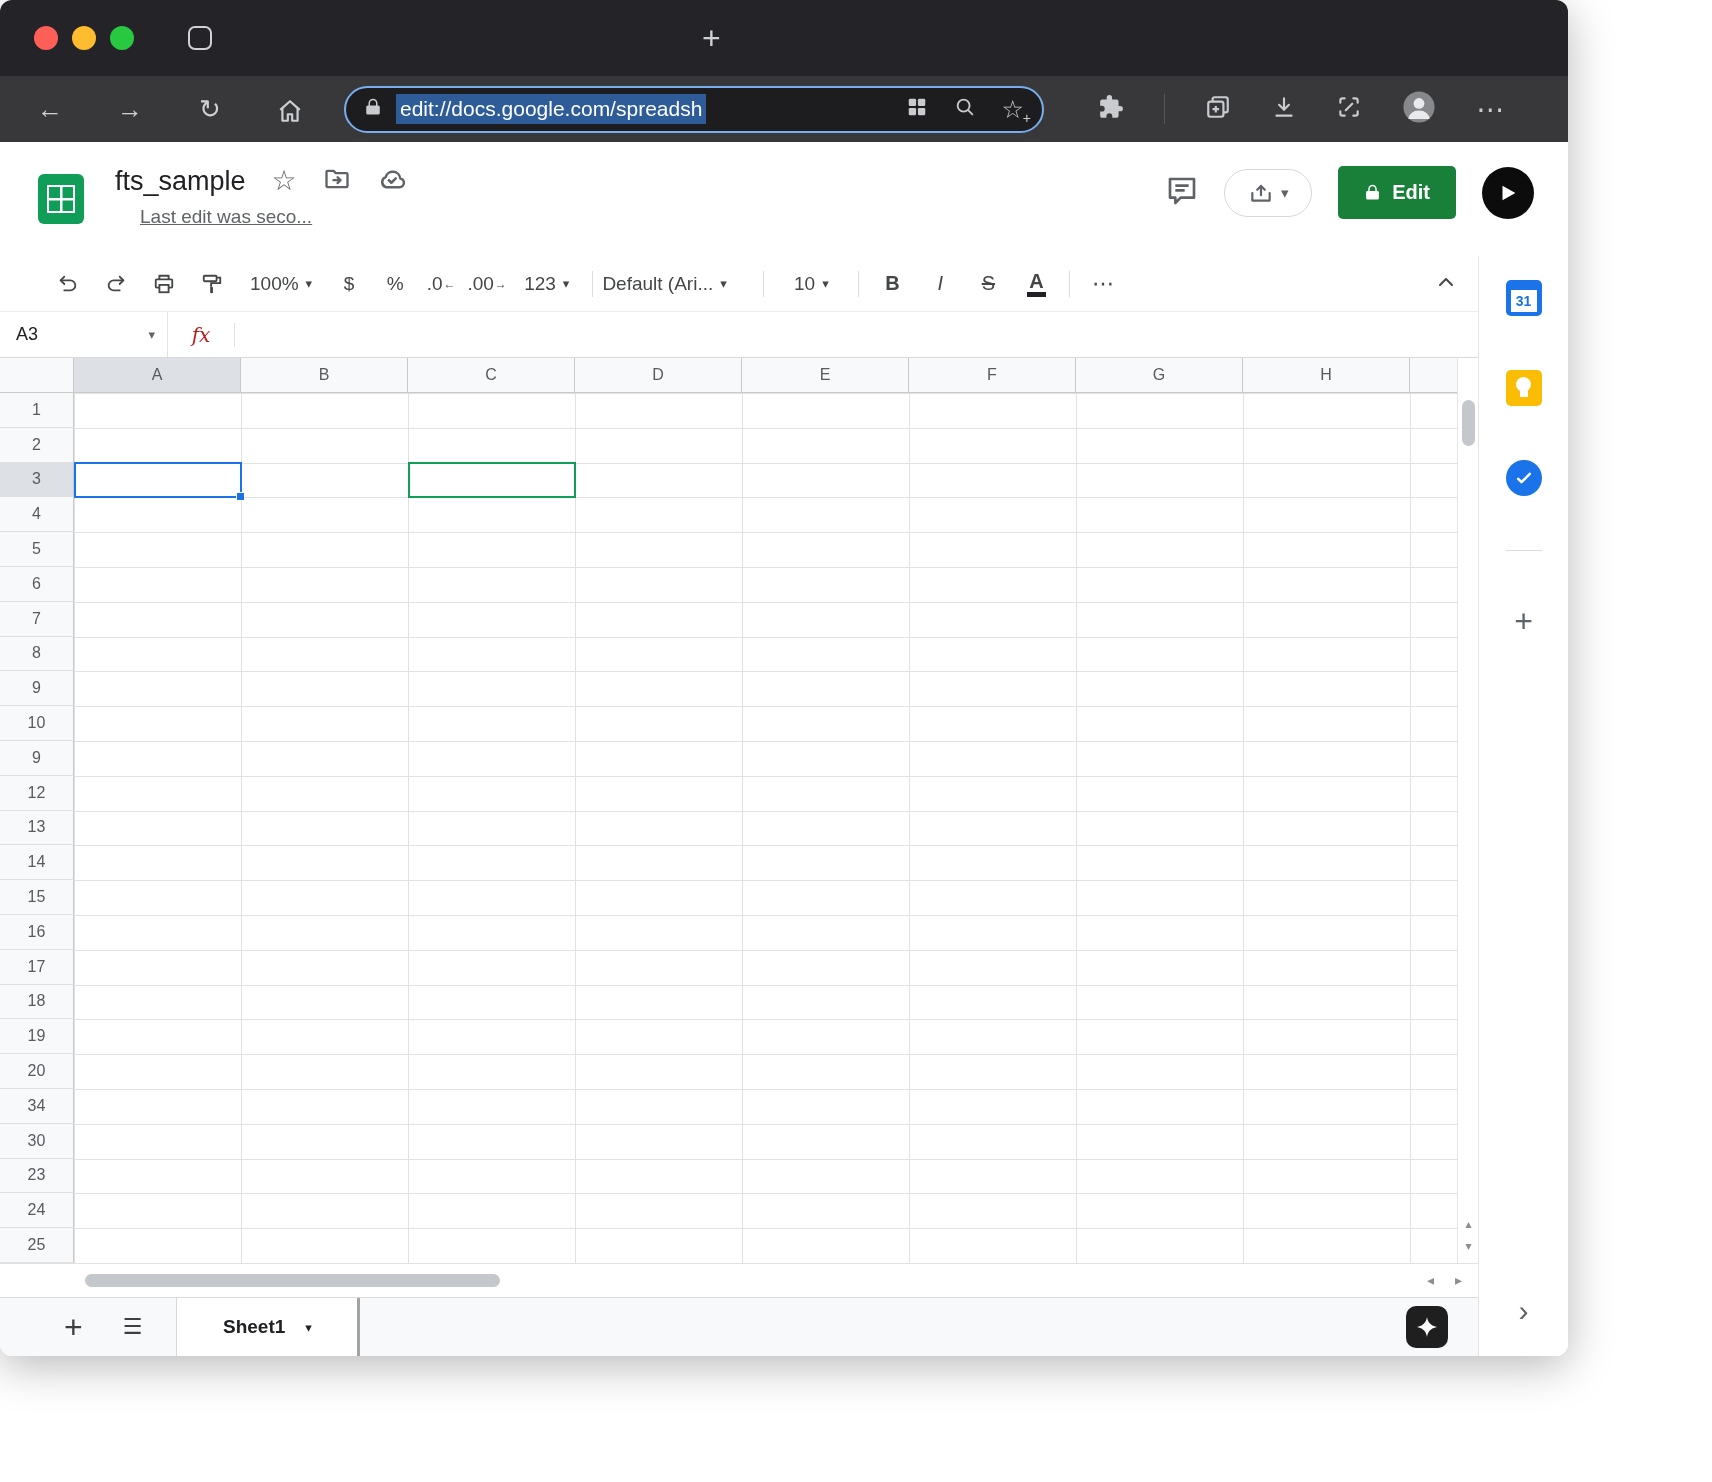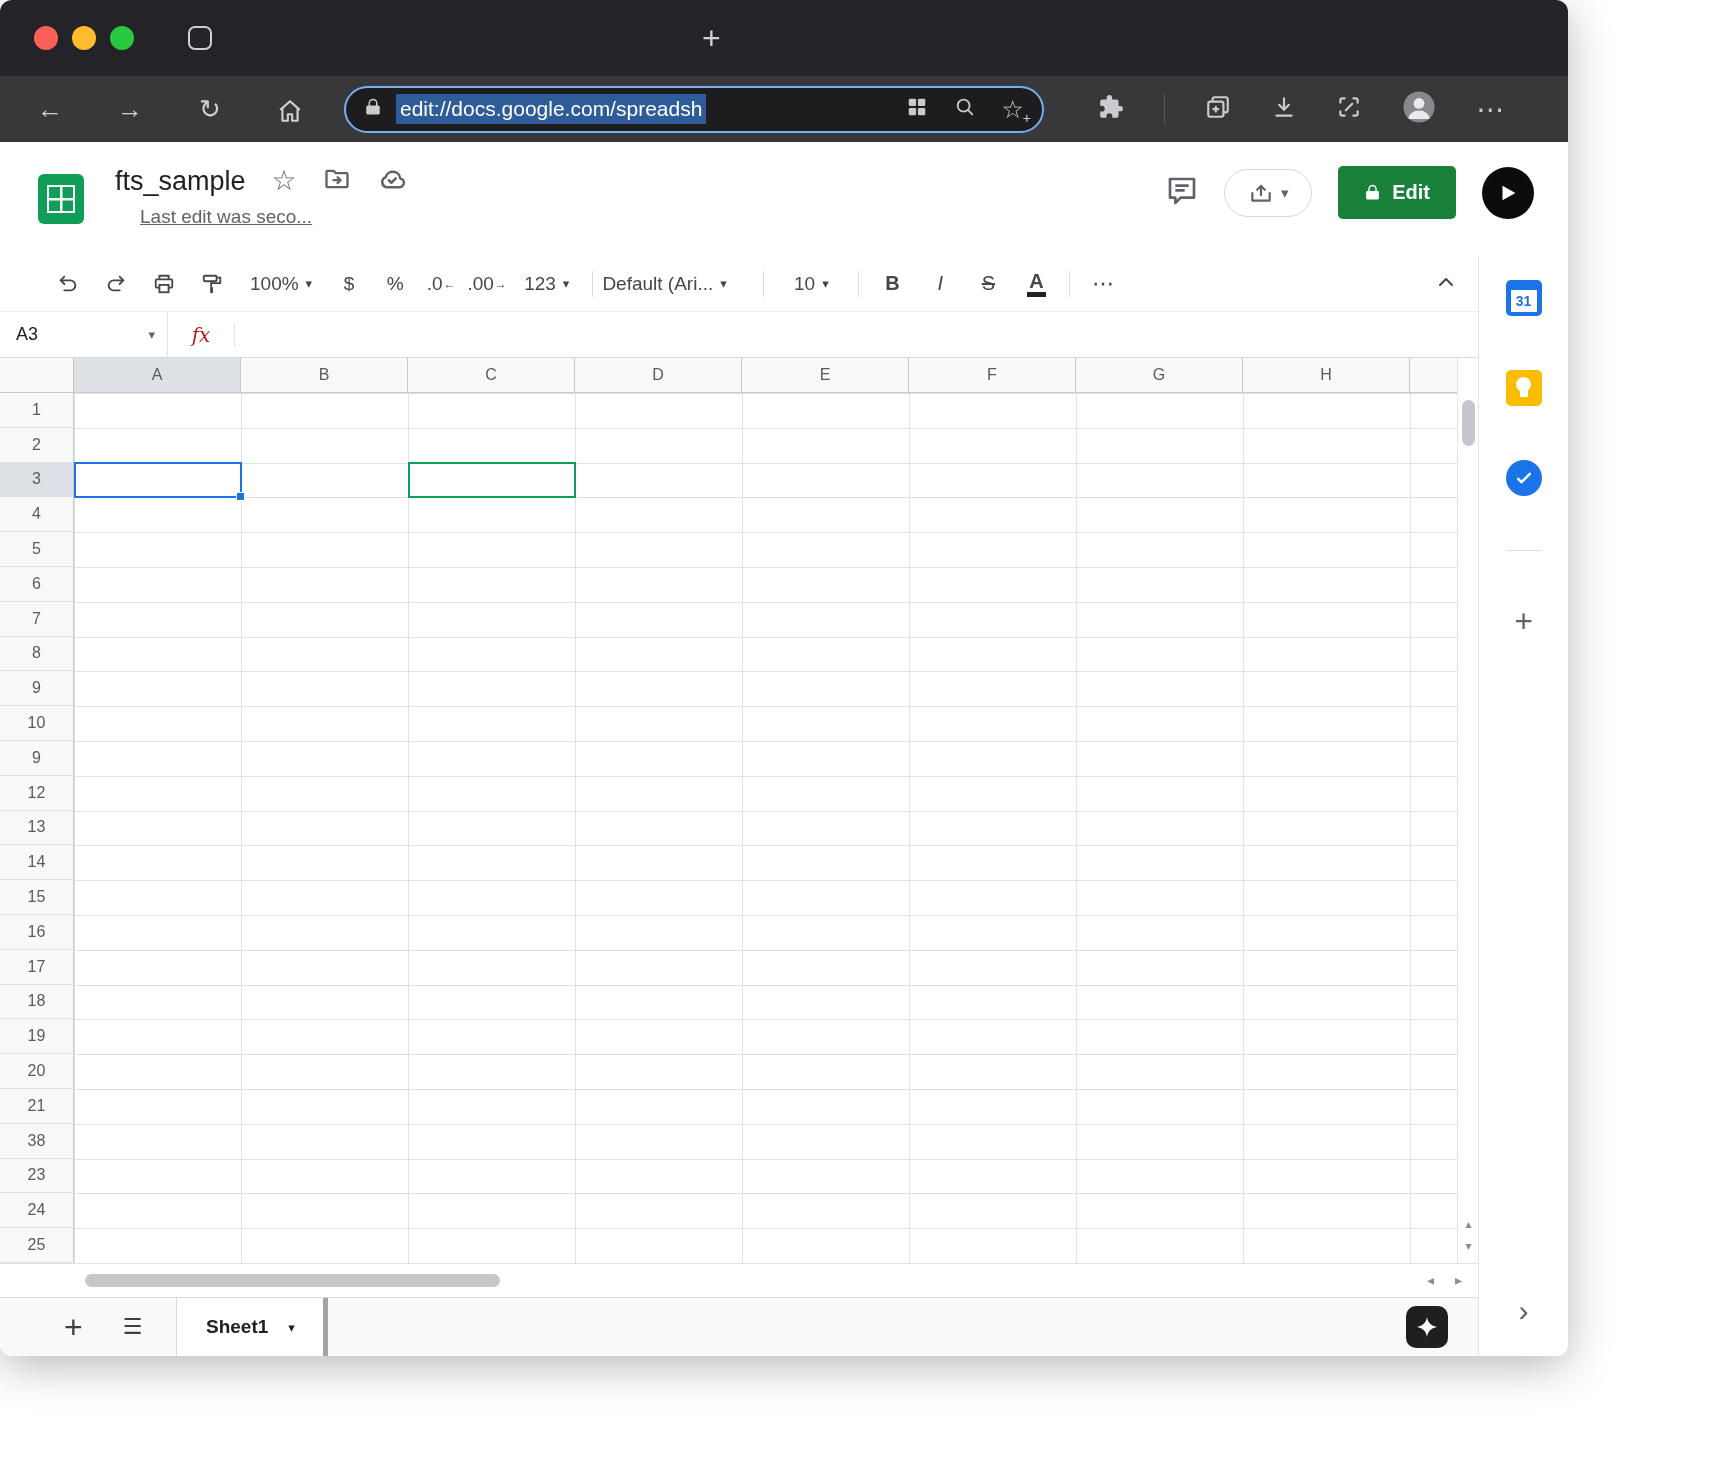--- a/index.html
+++ b/index.html
@@ -119,22 +119,22 @@
   .vs-up { bottom:32px; } .vs-down { bottom:10px; }
   .hstrip { position:absolute; left:0; top:905px; width:1478px; height:34px; background:#fff; border-top:1px solid #e2e2e2; }
   .h-thumb { position:absolute; left:85px; top:10px; width:415px; height:13px; border-radius:7px; background:#c4c7cb; }
   .hs-arrow { position:absolute; top:8px; font-size:14px; color:#8a8d91; }
   .hs-left { right:44px; } .hs-right { right:16px; }
 
   
   .bbar { height:59px; background:#f8f9fa; border-top:1px solid #d9d9d9; display:flex; align-items:center; position:relative; }
   .add-sheet { margin-left:64px; font-size:32px; color:#3c4043; line-height:1; }
   .all-sheets { margin-left:40px; font-size:22px; color:#3c4043; }
-  .sheet-tab { margin-left:34px; height:100%; width:152px; background:#fff; border-left:1px solid #d9d9d9;
-               border-right:5px solid #a3a3a3; display:flex; align-items:center; justify-content:center; gap:20px; }
+  .sheet-tab { margin-left:34px; height:100%; width:184px; background:#fff; border-left:1px solid #d9d9d9;
+               border-right:3px solid #a3a3a3; display:flex; align-items:center; justify-content:center; gap:20px; }
   .sheet-name { font-size:19px; font-weight:bold; color:#202124; }
   .sheet-caret { font-size:13px; color:#202124; }
   .explore-btn { position:absolute; right:30px; top:8px; width:42px; height:42px; border-radius:10px; background:#1f1f1f;
                  display:flex; align-items:center; justify-content:center; }
 
   
   .sidepanel { width:90px; background:#fff; border-left:1px solid #e3e5e8; position:relative; display:flex;
                flex-direction:column; align-items:center; padding-top:24px; gap:54px; }
   .cal { width:36px; height:36px; background:#1a73e8; border-radius:5px; display:flex; align-items:flex-end; justify-content:center; }
   .cal-inner { width:26px; height:22px; background:#fff; margin-bottom:4px; display:flex; align-items:center;
@@ -375,22 +375,22 @@
             <div class="row-cell">9</div>
             <div class="row-cell">12</div>
             <div class="row-cell">13</div>
             <div class="row-cell">14</div>
             <div class="row-cell">15</div>
             <div class="row-cell">16</div>
             <div class="row-cell">17</div>
             <div class="row-cell">18</div>
             <div class="row-cell">19</div>
             <div class="row-cell">20</div>
-            <div class="row-cell">21</div>
-            <div class="row-cell">38</div>
+            <div class="row-cell">34</div>
+            <div class="row-cell">30</div>
             <div class="row-cell">23</div>
             <div class="row-cell">24</div>
             <div class="row-cell">25</div>
           </div>
         <div class="cells">
           <div class="sel-a3">
               <span class="handle"></span>
             </div>
           <div class="sel-c3"></div>
         </div>

